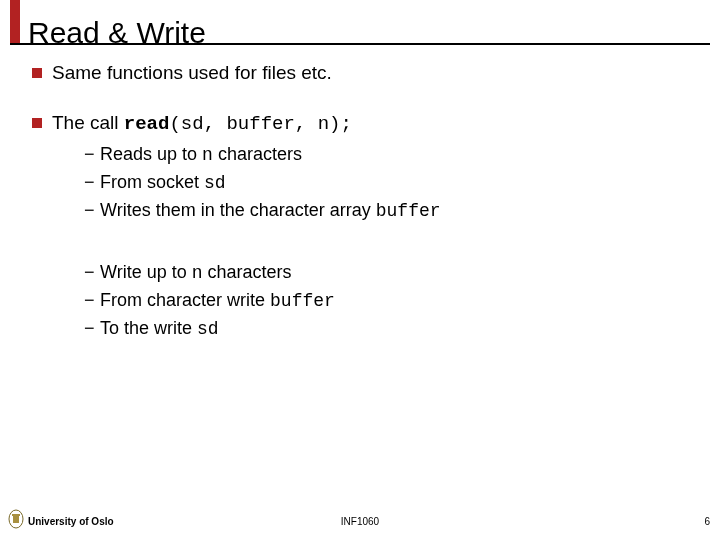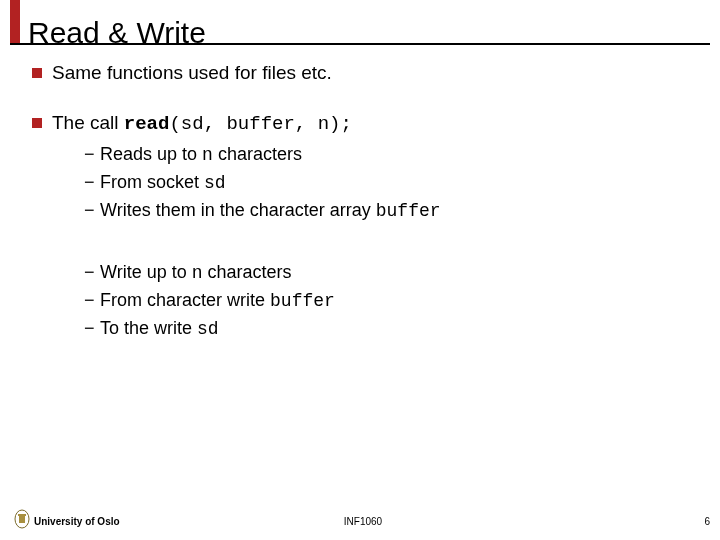--- a/index.html
+++ b/index.html
@@ -74,21 +74,21 @@
   }
   .mono {
     font-family: "Courier New", Courier, monospace;
     margin-top: 40px;
   }
   .mono.bold { font-weight: bold; }
   .ital { }
   .footer {
     position: absolute;
     bottom: 10px;
-    left: 6px;
+    left: 0;
     right: 0;
     height: 20px;
   }
   .footer .logo {
     position: absolute;
     left: 8px;
     bottom: 1px;
     width: 16px;
     height: 20px;
   }

